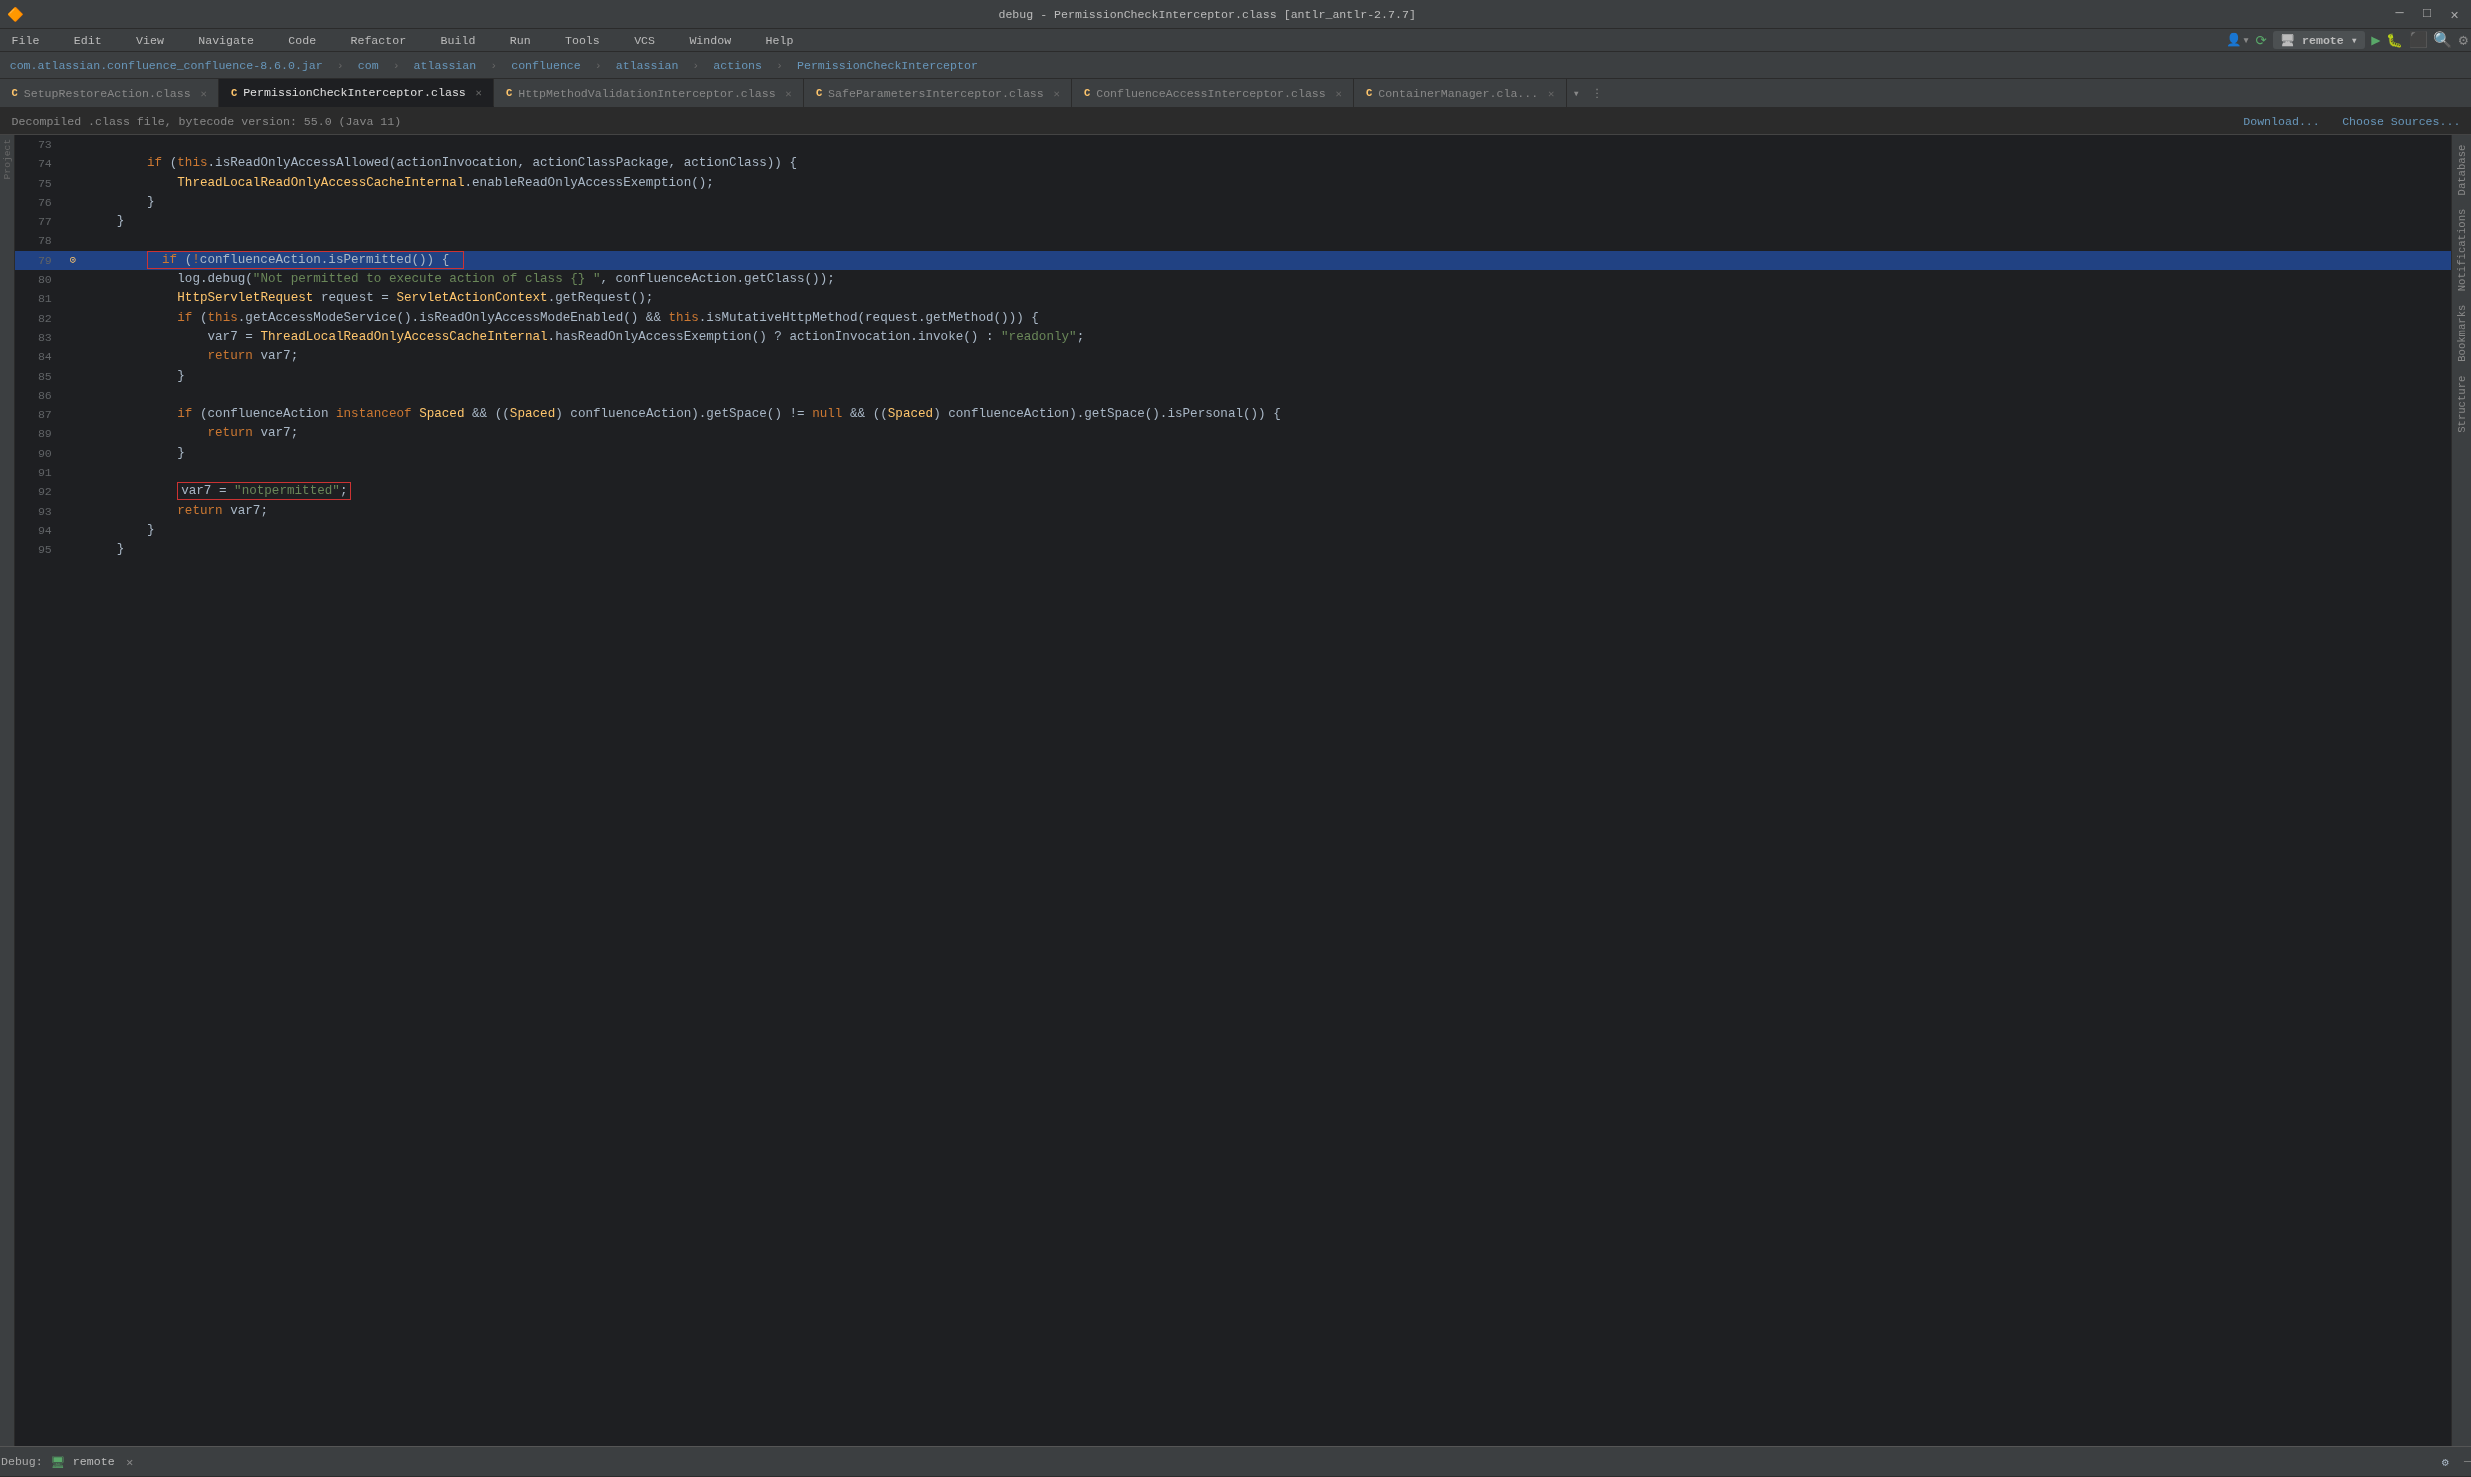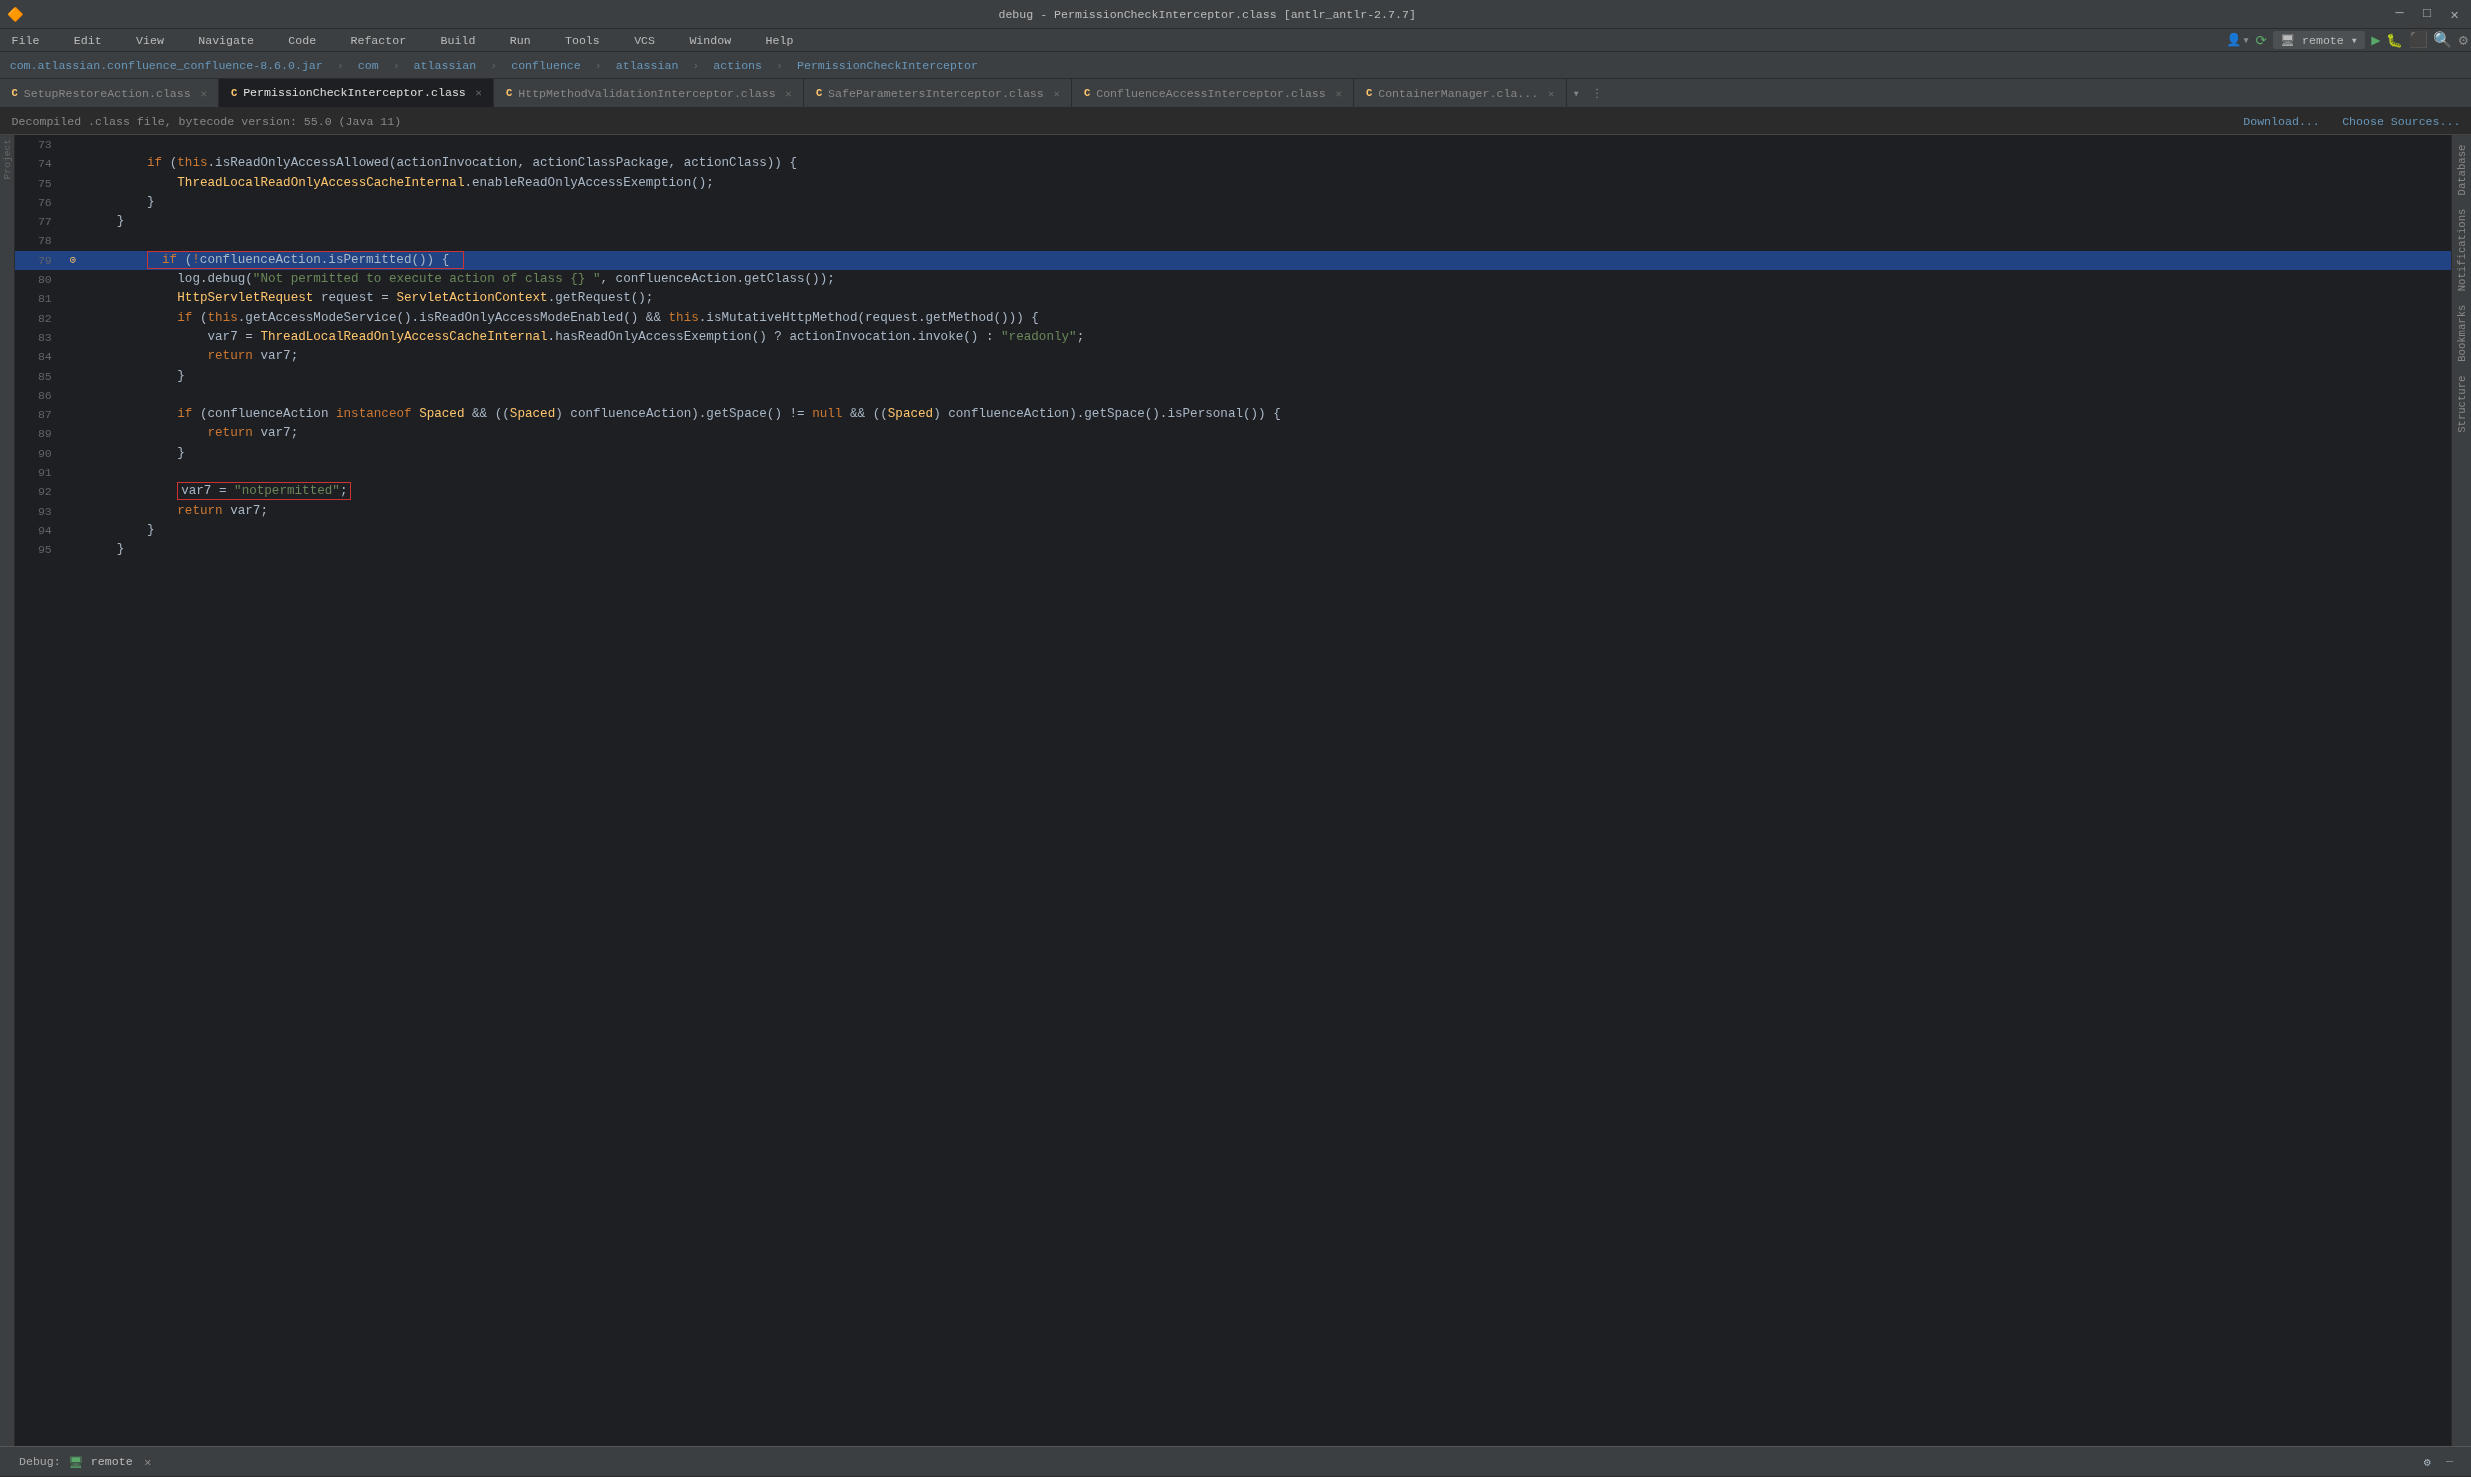--- a/index.html
+++ b/index.html
@@ -160,21 +160,21 @@
       background: #2b2b2b;
       border-top: 1.9px solid #555;
       display: flex;
       flex-direction: column;
     }
     #debug-header {
       background: #3c3f41;
       height: 30px;
       display: flex;
       align-items: center;
-      padding: 0 19px;
+      padding: 0 1px;
       gap: 7.7px;
       border-bottom: 1px solid #2b2b2b;
     }
     #debug-content {
       display: flex;
       flex: 1;
       overflow: hidden;
     }
     #debug-left {
       width: 618px;
@@ -267,21 +267,21 @@
   <span class="menu-item">Build</span>
   <span class="menu-item">Run</span>
   <span class="menu-item">Tools</span>
   <span class="menu-item">VCS</span>
   <span class="menu-item">Window</span>
   <span class="menu-item">Help</span>
 
   <div style="margin-left:auto; display:flex; align-items:center; gap:5.8px;">
     <span style="color:#888; font-size:12.6px; cursor:pointer;">👤▾</span>
     <span style="color:#59a869; font-size:13.5px; cursor:pointer;">⟳</span>
-    <span style="background:#4c5052; color:#bbb; padding:1.9px 7.7px; border-radius:2.9px; font-size:11.6px; cursor:pointer; display:flex; align-items:center; gap:3.9px;">🖥 remote ▾</span>
+    <span style="background:#4c5052; color:#bbb; padding:1.9px 7.7px; border-radius:2.9px; font-size:11.6px; cursor:pointer; display:flex; align-items:center; gap:3.9px;font-weight:bold;">🖥 remote ▾</span>
     <span style="color:#59a869; font-size:15.4px; cursor:pointer;">▶</span>
     <span style="color:#59a869; font-size:13.5px; cursor:pointer;">🐛</span>
     <span style="color:#cc3333; font-size:15.4px; cursor:pointer;">⬛</span>
     <span style="color:#888; font-size:15.4px; cursor:pointer;">🔍</span>
     <span style="color:#888; font-size:15.4px; cursor:pointer;">⚙</span>
   </div>
 </div>
 
 <div id="breadcrumb">
   <span class="breadcrumb-item">com.atlassian.confluence_confluence-8.6.0.jar</span>

